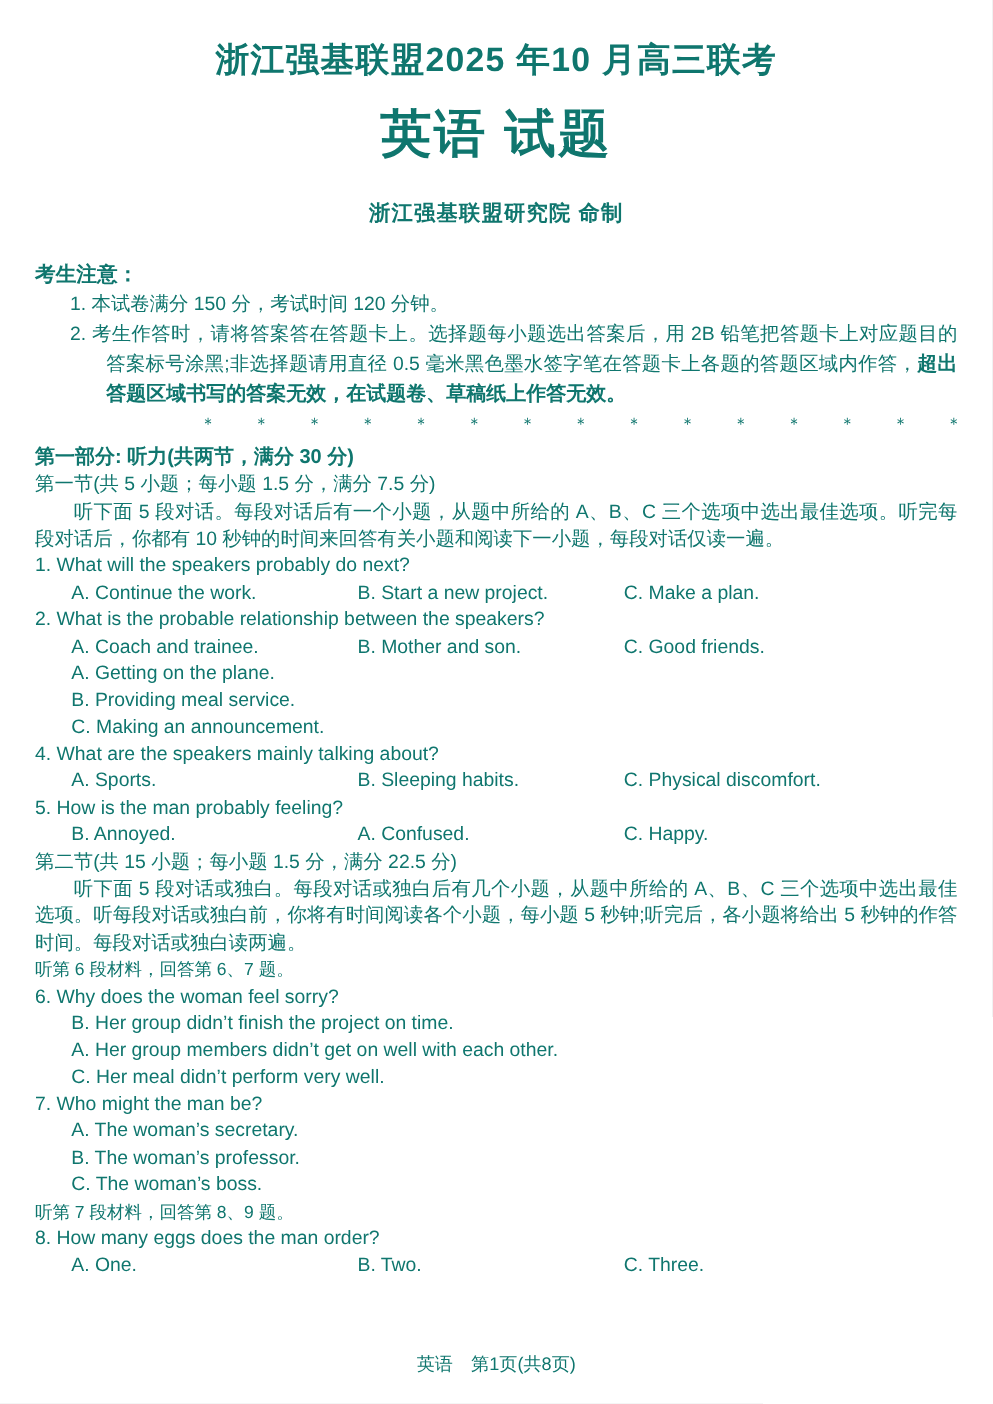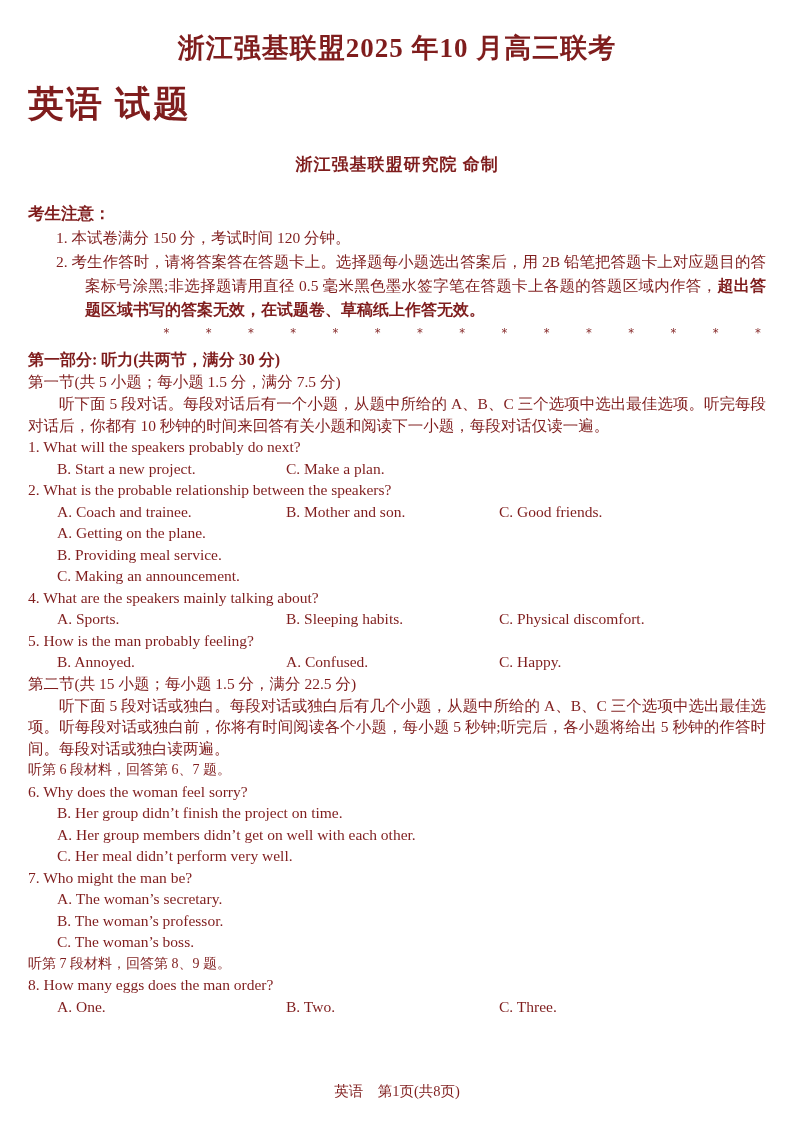--- a/index.html
+++ b/index.html
@@ -1,25 +1,25 @@
 <!DOCTYPE html>
 <html><head>
 <meta charset="utf-8">
 <style>
   html,body{margin:0;padding:0;background:#e8e8e8;}
   .page{
-    width:794px;height:1123px;margin:0 auto;background:#ffffff;color:#7f1d1d;
-    font-family:Liberation Serif, serif;
+    width:794px;height:1123px;margin:0 auto;background:#ffffff;color:#0f766e;
+    font-family:Liberation Sans, sans-serif;
     box-sizing:border-box;padding:24px 28px 0 28px;position:relative;overflow:hidden;
   }
   .exam-title{
     font-size:27px;font-weight:bold;text-align:center;margin:6px 0 14px 0;letter-spacing:1px;
   }
   .subject-title{
-    font-size:36px;font-weight:bold;text-align:left;margin:14px 0 24px 0;letter-spacing:2px;
+    font-size:41px;font-weight:bold;text-align:center;margin:14px 0 24px 0;letter-spacing:2px;
   }
   .issuer{
     font-size:17px;font-weight:bold;text-align:center;margin:0 0 26px 0;letter-spacing:1px;
   }
   .notice-heading{font-size:16.5px;font-weight:bold;line-height:24px;}
   .notice-item{font-size:15.5px;line-height:24px;padding-left:57px;text-indent:-29px;text-align:justify;}
   .notice-item b{font-size:16px;}
   .stars{font-size:13px;line-height:18px;letter-spacing:13px;white-space:nowrap;padding-left:132px;margin:2px 0 6px 0;}
   .part-heading{font-size:16px;font-weight:bold;line-height:23px;margin-top:4px;}
   .section-heading{font-size:15.5px;line-height:22px;}
@@ -47,20 +47,21 @@
     <div class="notice-item"><span>2. 考生作答时，请将答案答在答题卡上。选择题每小题选出答案后，用 2B 铅笔把答题卡上对应题目的答案标号涂黑;非选择题请用直径 0.5 毫米黑色墨水签字笔在答题卡上各题的答题区域内作答，</span><b>超出答题区域书写的答案无效，在试题卷、草稿纸上作答无效。</b></div>
     <div class="stars">＊ ＊ ＊ ＊ ＊ ＊ ＊ ＊ ＊ ＊ ＊ ＊ ＊ ＊ ＊ ＊ ＊ ＊ ＊ ＊ ＊</div>
   </div>
 
   <div class="part-heading">第一部分: 听力(共两节，满分 30 分)</div>
   <div class="section-heading">第一节(共 5 小题；每小题 1.5 分，满分 7.5 分)</div>
   <p class="instructions">听下面 5 段对话。每段对话后有一个小题，从题中所给的 A、B、C 三个选项中选出最佳选项。听完每段对话后，你都有 10 秒钟的时间来回答有关小题和阅读下一小题，每段对话仅读一遍。</p>
 
   <div class="q">1. What will the speakers probably do next?</div>
   <div class="opt-row">
+    <span>A. Continue the work.</span>
     <span>B. Start a new project.</span>
     <span>C. Make a plan.</span>
   </div>
 
   <div class="q">2. What is the probable relationship between the speakers?</div>
   <div class="opt-row">
     <span>A. Coach and trainee.</span>
     <span>B. Mother and son.</span>
     <span>C. Good friends.</span>
   </div>

